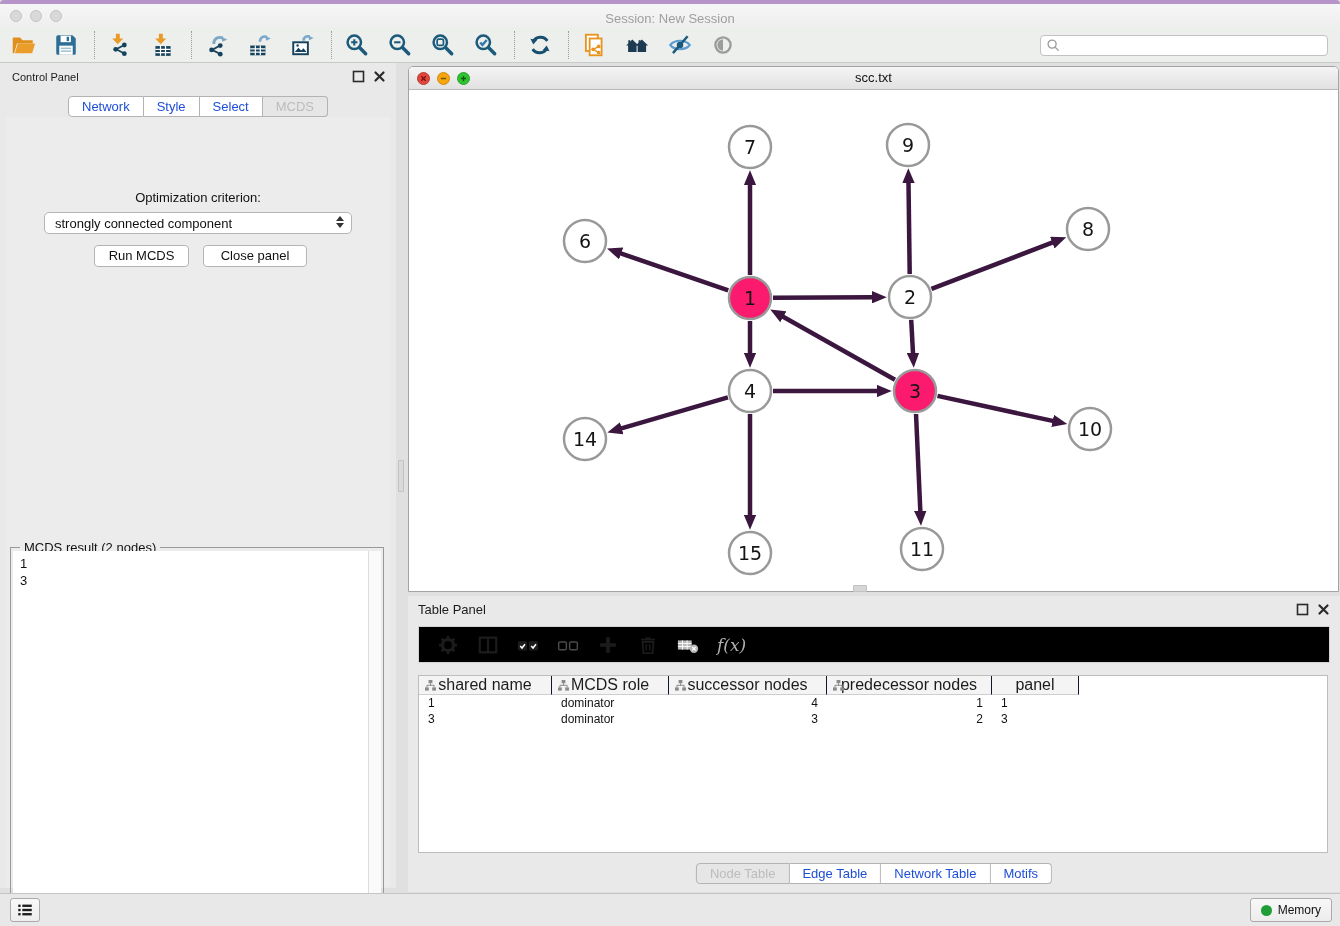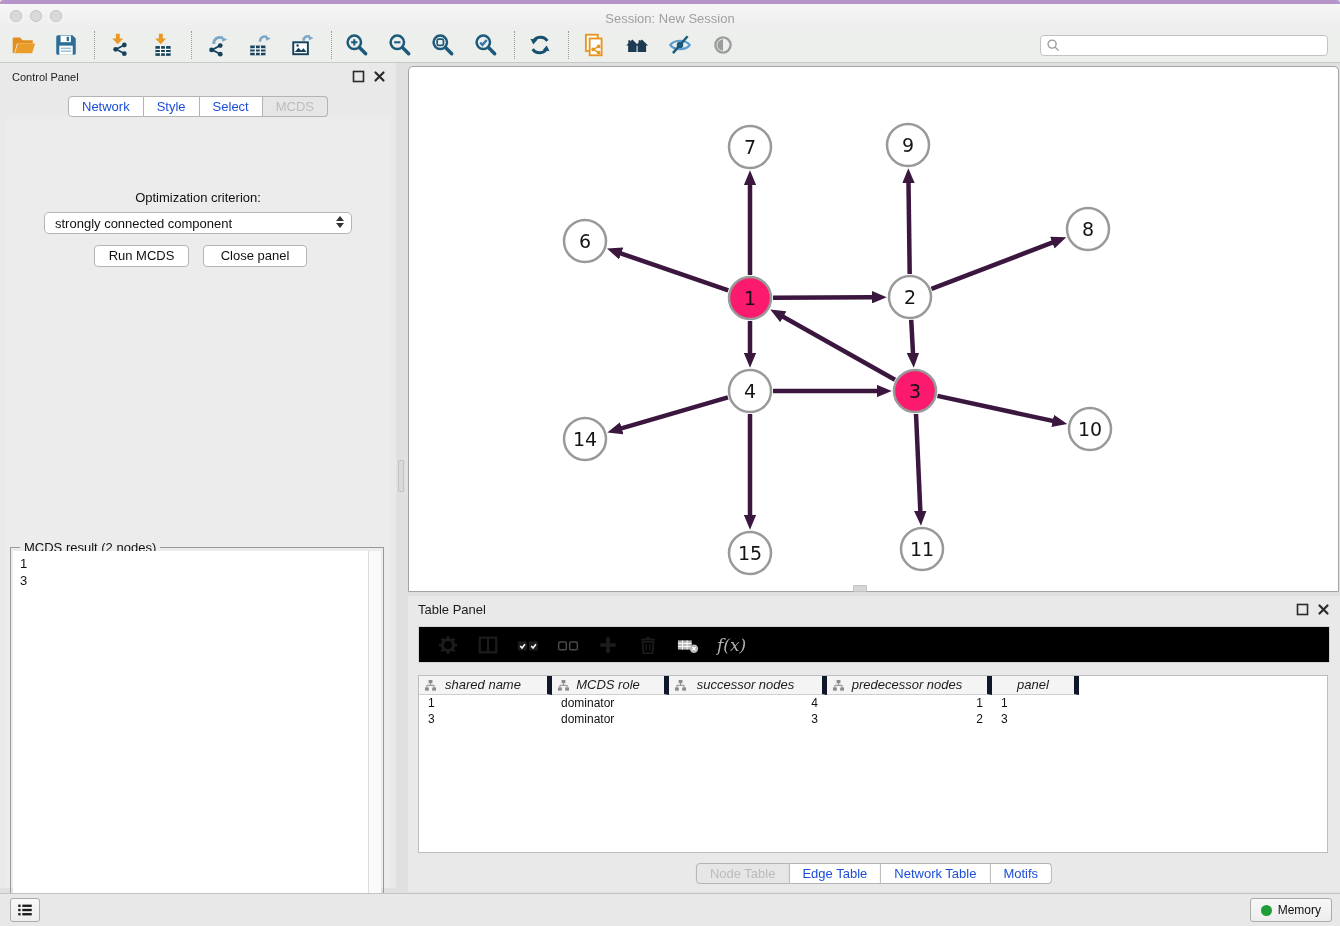--- a/index.html
+++ b/index.html
@@ -60,21 +60,21 @@
   .grip-h { position:absolute; left:853px; top:585px; width:14px; height:7px; background:#d6d6d6; border:1px solid #c2c2c2; border-radius:1px; }
 
   
   .tp { position:absolute; left:408px; top:596px; width:932px; height:296px; background:#e9e9e9; }
   .tp-title { position:absolute; left:10px; top:6px; font-size:13px; color:#1c1c1c; }
   .tp-toolbar { position:absolute; left:10px; top:30px; width:912px; height:37px; background:#000000; border:1px solid #d4d4d4; display:flex; align-items:center; padding-left:14px; }
   .tp-toolbar .tbtn { margin-right:10px; }
   .fx { font-family:"DejaVu Serif", serif; font-style:italic; font-size:17px; color:#b2b2b2; margin-left:4px; }
   .tp-table { position:absolute; left:10px; top:79px; width:910px; height:178px; background:#fff; border:1px solid #bdbdbd; }
   .thead { display:flex; height:19px; }
-  .th { position:relative; background:#f4f4f4; border-right:5px solid #0f172a; border-bottom:1px solid #cfcfcf; font-size:13px; color:#1c1c1c; flex:none;font-style:italic; }
+  .th { position:relative; background:#f4f4f4; border-right:1px solid #0f172a; border-bottom:1px solid #cfcfcf; font-size:16px; color:#1c1c1c; flex:none; }
   .th .th-label { display:block; width:100%; text-align:center; line-height:18px; }
   .th .tree-ic { position:absolute; left:6px; top:4px; }
   .tr { display:flex; height:16px; font-size:12px; color:#111; }
   .td { flex:none; padding:0 9px; line-height:16px; overflow:hidden; white-space:nowrap; }
   .tp-tabs { position:absolute; left:50%; transform:translateX(-50%); top:267px; }
 
   
   .statusbar { position:absolute; left:0; bottom:0; width:1340px; height:33px; background:#e8e8e8; border-top:1px solid #c4c4c4; }
   .sbtn { position:absolute; top:4px; height:24px; background:linear-gradient(#f8f8f8,#ededed); border:1px solid #ababab; border-radius:3px; display:flex; align-items:center; justify-content:center; }
   .sbtn-list { left:10px; width:30px; }
@@ -282,20 +282,40 @@
         <div class="result-inner" id="result-lines">
             <div>1</div>
             <div>3</div>
           </div>
         <div class="result-scroll"></div>
       </div>
     </div>
   </div>
 
   <div class="nw">
+    <div class="nw-titlebar">
+      <div class="traffic">
+        <span class="tl red">
+            <svg width="7" height="7" viewBox="0 0 8 8">
+              <path d="M1.5 1.5 L6.5 6.5 M6.5 1.5 L1.5 6.5" stroke="#7a1410" stroke-width="1.6"></path>
+            </svg>
+          </span>
+        <span class="tl yel">
+            <svg width="7" height="7" viewBox="0 0 8 8">
+              <path d="M1 4 H7" stroke="#7a5608" stroke-width="1.8"></path>
+            </svg>
+          </span>
+        <span class="tl grn">
+            <svg width="7" height="7" viewBox="0 0 8 8">
+              <path d="M4 1 V7 M1 4 H7" stroke="#115c11" stroke-width="1.6"></path>
+            </svg>
+          </span>
+      </div>
+      <div class="nw-title">scc.txt</div>
+    </div>
     <div class="nw-canvas">
       <svg id="graph-svg" width="929" height="502" viewBox="0 0 929 502">
           <defs>
             <marker id="arrow" viewBox="0 0 12 10" refX="1" refY="5" markerWidth="15" markerHeight="12.5" markerUnits="userSpaceOnUse" orient="auto">
               <path d="M0 0 L12 5 L0 10 Z" fill="#3b173f"></path>
             </marker>
           </defs>
           <line x1="341" y1="185" x2="341" y2="94" stroke="#3b173f" stroke-width="4.5" marker-end="url(#arrow)"></line>
           <line x1="319.2606252742353" y1="200.4900341856449" x2="210.97203760231716" y2="163.08124935352774" stroke="#3b173f" stroke-width="4.5" marker-end="url(#arrow)"></line>
           <line x1="363.99955079441025" y1="207.85625280753493" x2="464.0007226350791" y2="207.23124548353076" stroke="#3b173f" stroke-width="4.5" marker-end="url(#arrow)"></line>

